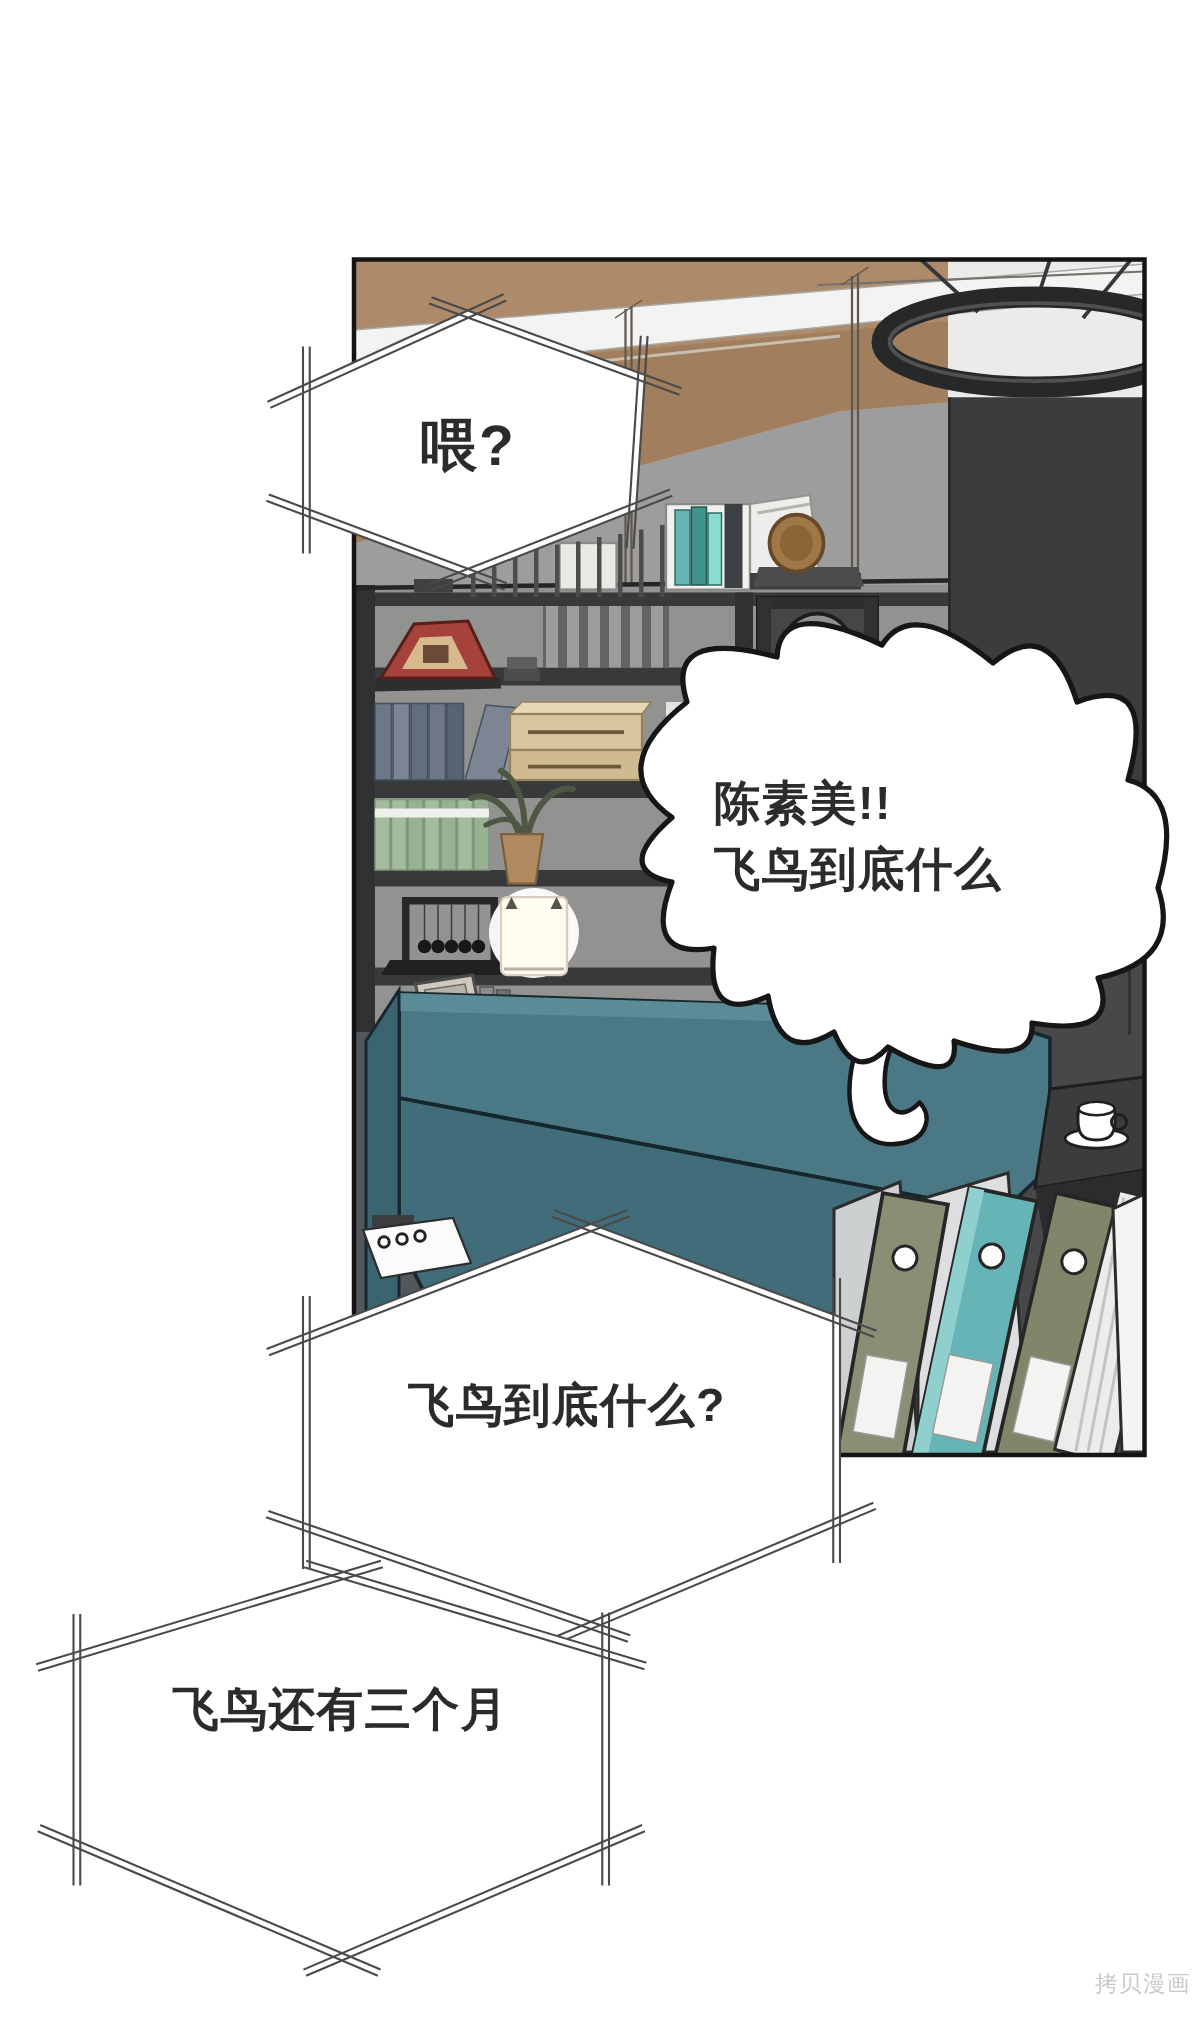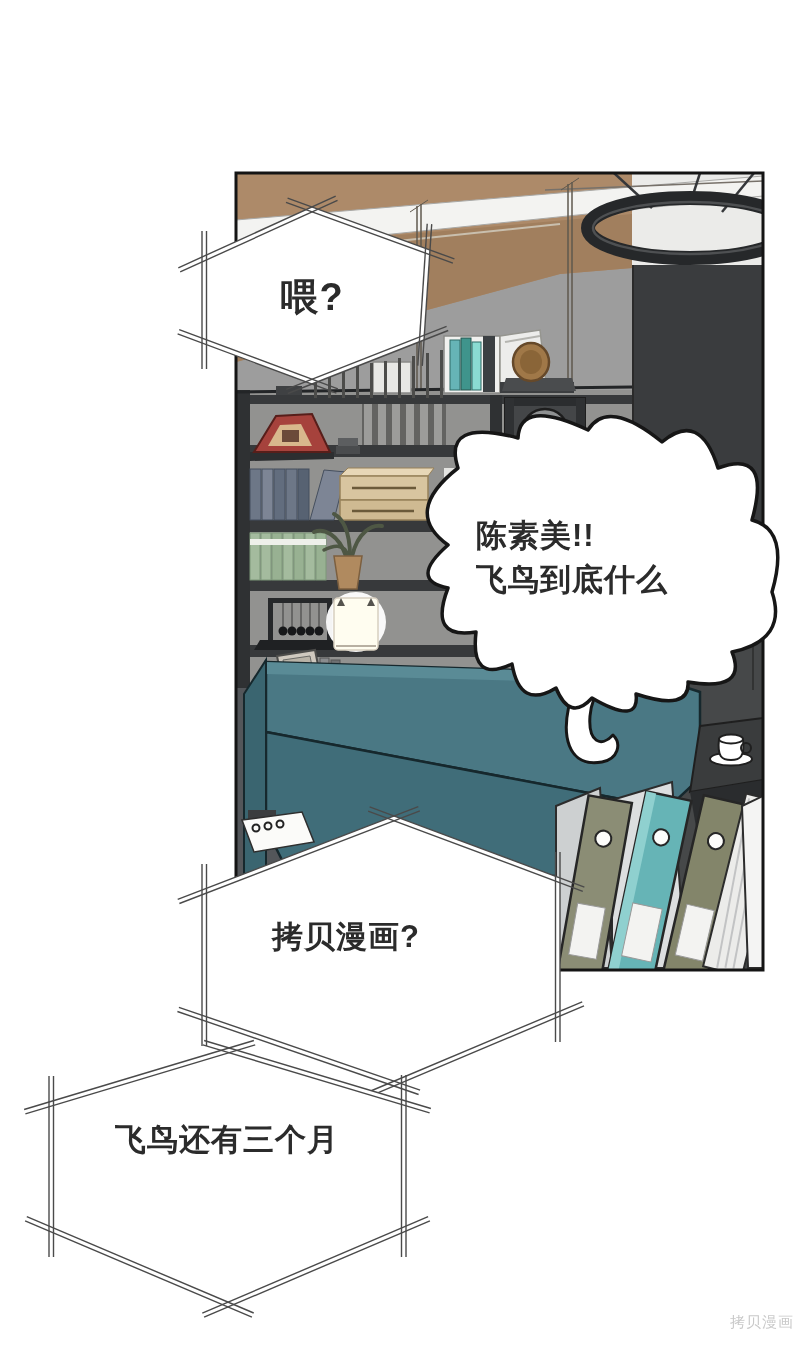--- a/index.html
+++ b/index.html
@@ -315,19 +315,19 @@
 </svg>
 
 <div class="txt" id="b1t">
   <div>喂?</div>
 </div>
 <div class="txt" id="b2t">
   <div>陈素美!!</div>
   <div>飞鸟到底什么</div>
 </div>
 <div class="txt" id="b3t">
-  <div>拷贝漫画?</div>
+  <div>飞鸟到底什么?</div>
 </div>
 <div class="txt" id="b4t">
   <div>飞鸟还有三个月</div>
 </div>
 
 <div id="wm">拷贝漫画</div>
 
 </body></html>

